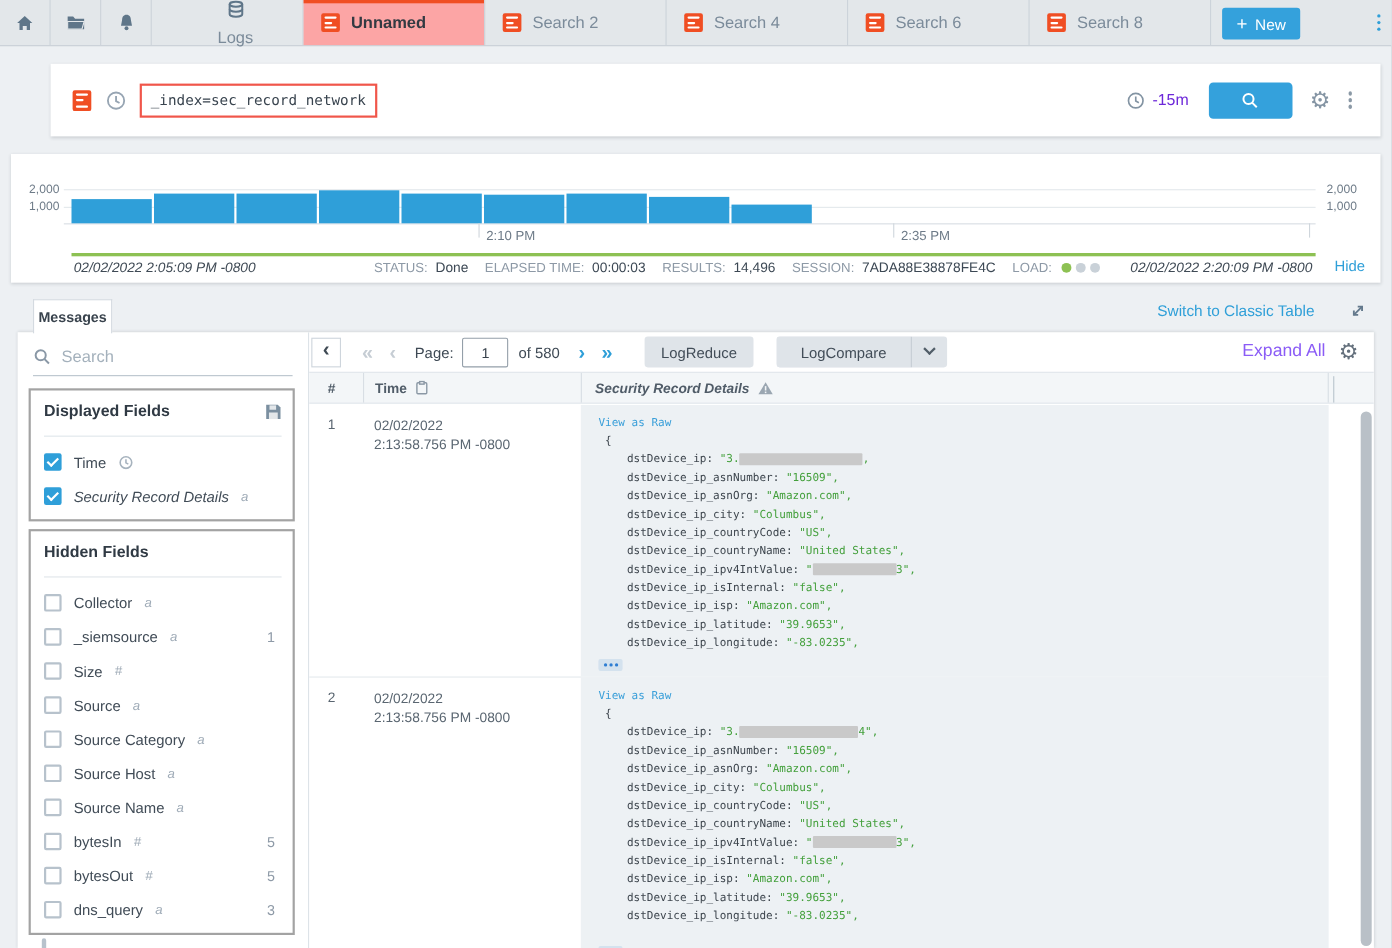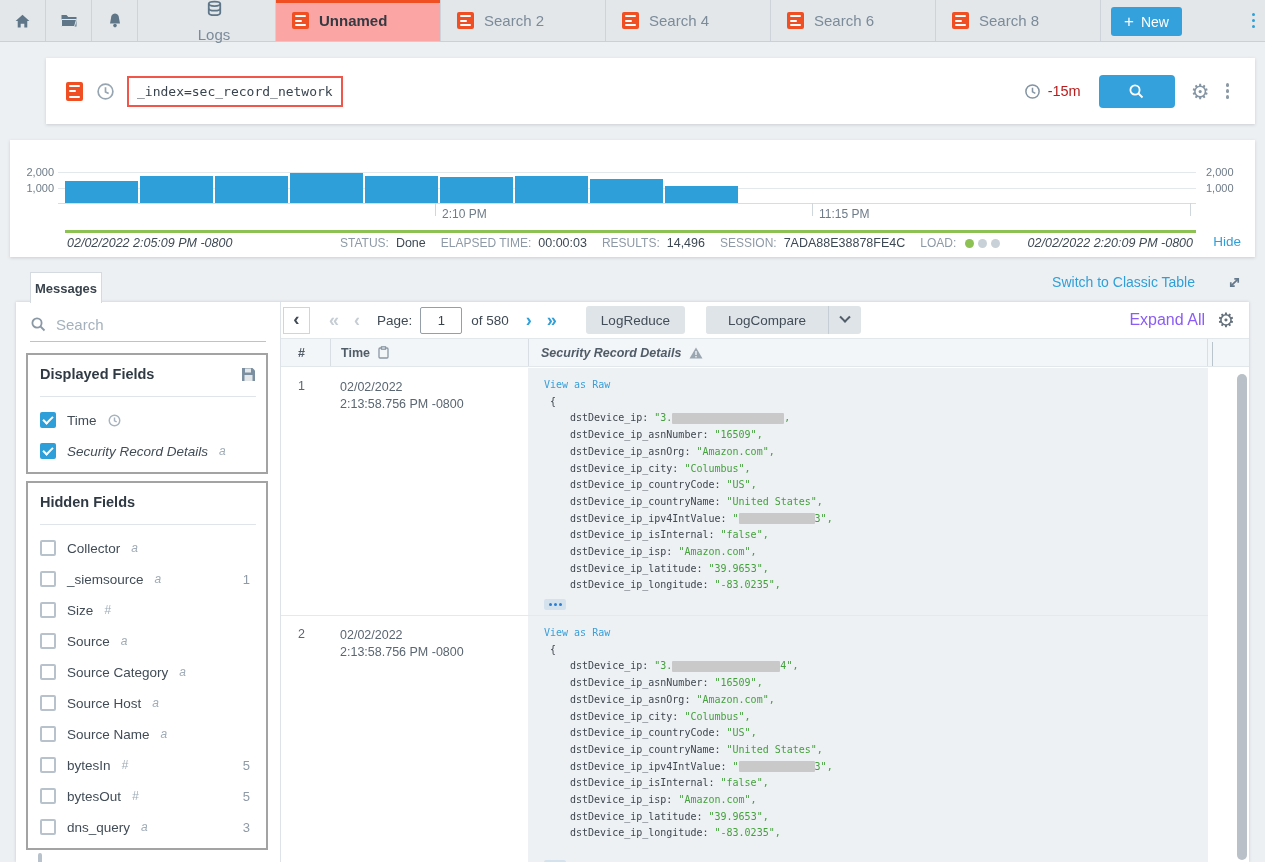--- a/index.html
+++ b/index.html
@@ -43,21 +43,21 @@
   .search-card {
     position:absolute; left:10px; right:10px; top:58px; height:66px; background:#fff;
     box-shadow:0 1px 3px rgba(40,50,60,.18); display:flex; align-items:center; padding:0 20px;margin-left:36px;
   }
   .search-card .doc-ic { width:19px; height:19px; }
   .history-ic { margin-left:13px; }
   .query-box { margin-left:12px; border:2px solid #f0564a; height:31px; min-width:211px;
     display:flex; align-items:center; padding:0 8px;
     font-family:"DejaVu Sans Mono", monospace; font-size:13px; color:#39444f; }
   .sc-spacer { flex:1; }
-  .timerange { display:flex; align-items:center; gap:7px; color:#b91c1c; font-size:14.5px; cursor:pointer; }
+  .timerange { display:flex; align-items:center; gap:7px; color:#6d28d9; font-size:14.5px; cursor:pointer; }
   .go-btn { width:76px; height:33px; background:#34a1dc; border:none; border-radius:4px; margin-left:18px;
     display:flex; align-items:center; justify-content:center; cursor:pointer; }
   .gear { font-size:21px; color:#8595a4; line-height:1; margin-left:16px; cursor:pointer; }
 
   
   .chart-card { position:absolute; left:10px; right:10px; top:140px; height:117px; background:#fff;
     box-shadow:0 1px 3px rgba(40,50,60,.18); }
   .ylab { position:absolute; font-size:11px; color:#6e7b88; }
   .ylab.left { left:8px; width:36px; text-align:right; }
   .ylab.right { left:1196px; }
@@ -304,21 +304,21 @@
       <div class="bar" style="height: 27px;"></div>
       <div class="bar" style="height: 26px;"></div>
       <div class="bar" style="height: 27px;"></div>
       <div class="bar" style="height: 24px;"></div>
       <div class="bar" style="height: 17px;"></div>
     </div>
   <div class="xtick" style="left:425px"></div>
   <div class="xtick" style="left:802px"></div>
   <div class="xtick" style="left:1180px"></div>
   <div class="xtick-label" style="left:432px">2:10 PM</div>
-  <div class="xtick-label" style="left:809px">11:15 PM</div>
+  <div class="xtick-label" style="left:809px">2:35 PM</div>
 
   <div class="progress-line"></div>
   <div class="status-row" style="left:57px">02/02/2022 2:05:09 PM -0800</div>
   <div class="status-center">
     <span class="slabel">STATUS:</span>
     <span class="svalue">Done</span>
     <span class="slabel" style="margin-left:8px">ELAPSED TIME:</span>
     <span class="svalue">00:00:03</span>
     <span class="slabel" style="margin-left:8px">RESULTS:</span>
     <span class="svalue">14,496</span>

